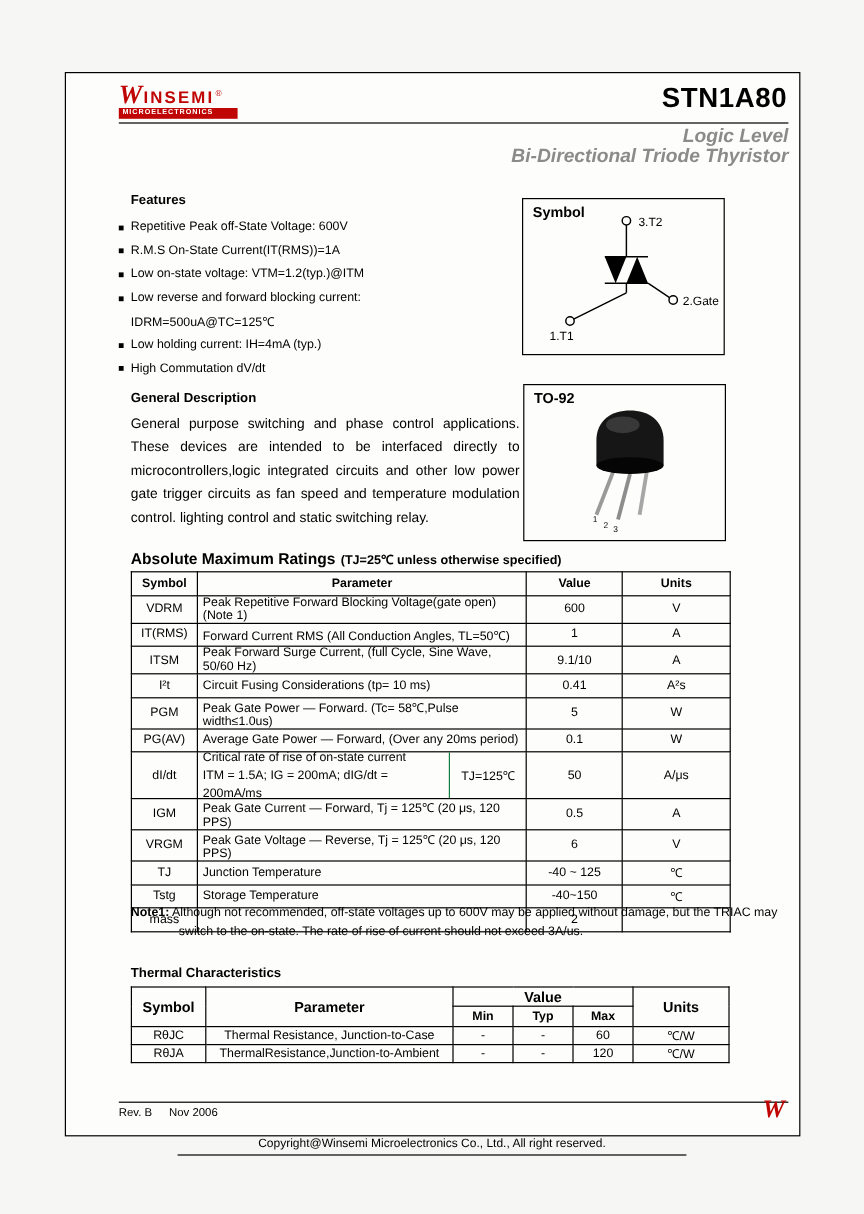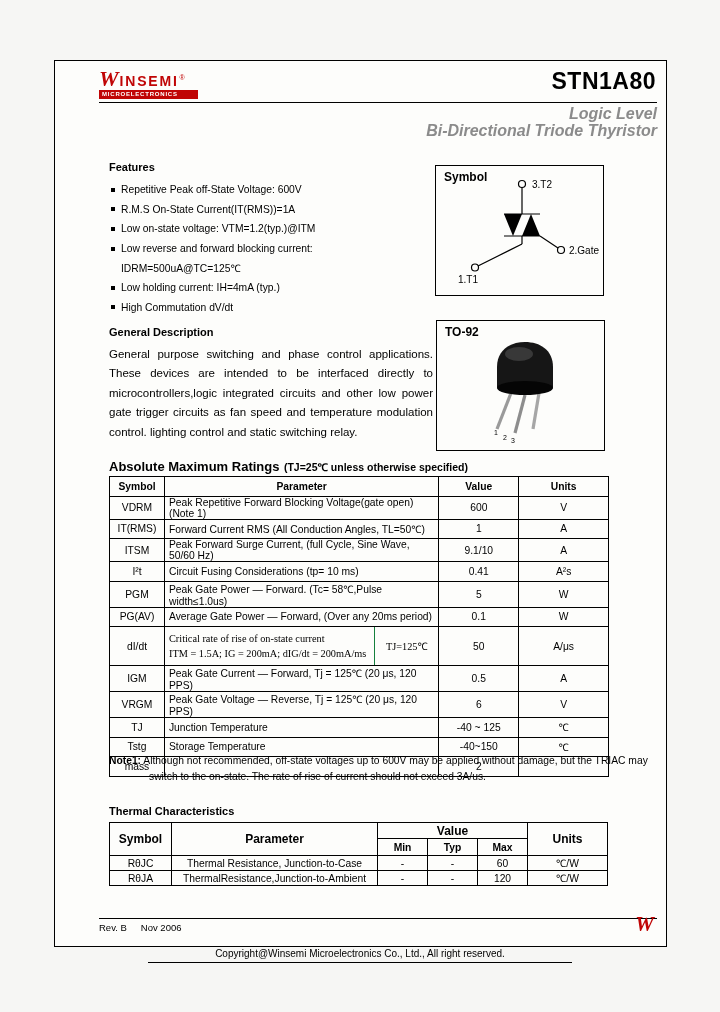--- a/index.html
+++ b/index.html
@@ -32,21 +32,21 @@
   .partno { position:absolute; right:10px; top:7px; font-size:23px; font-weight:bold; letter-spacing:0.5px; }
   .header-rule { position:absolute; left:44px; right:9px; top:41px; border-top:1.6px solid #000; }
   .subtitle1, .subtitle2 {
     position:absolute; right:9px; font-size:16px; font-weight:bold; font-style:italic; color:#8b8b8b;
   }
   .subtitle1 { top:44px; }
   .subtitle2 { top:61px; }
   
   .section-title { position:absolute; font-size:11px; font-weight:bold; }
   .features-title { left:54px; top:100px; }
-  .features-list { position:absolute; left:56px; top:119px;text-align:right; }
+  .features-list { position:absolute; left:44px; top:119px;text-align:right; }
   .feat-line { height:19.6px; font-size:10.3px; display:flex; align-items:center; white-space:pre; }
   .sq { width:4px; height:4px; background:#000; margin-right:6px; flex:0 0 auto; }
   .feat-indent { padding-left:10px; }
   
   .fig-box { position:absolute; width:169px; height:131px; border:1.5px solid #000; background:#fdfdfb; }
   .symbol-box { left:380px; top:104px; }
   .pkg-box { left:381px; top:259px; }
   .box-title { position:absolute; left:8px; top:4px; font-size:12px; font-weight:bold; }
   .fig-box svg { position:absolute; left:0; top:0; }
   .svg-label { font-size:10px; font-family:"Liberation Sans", sans-serif; fill:#000; }
@@ -63,21 +63,21 @@
   .amr-title .cond { font-size:10.5px; font-weight:bold; }
   table { border-collapse:collapse; }
   .amr-table { position:absolute; left:54px; top:415px; width:500px; font-size:10.3px; }
   .amr-table th, .amr-table td { border:1px solid #000; padding:0 4px; height:19.5px; }
   .amr-table th { font-weight:bold; text-align:center; }
   .c-sym { width:55px; text-align:center; }
   .c-par { width:275px; text-align:left; }
   .c-val { width:80px; text-align:center; }
   .c-uni { width:90px; text-align:center; }
   .didt-row td { height:38px; }
-  .didt-cell { padding:0 !important;font-family:Liberation Serif, serif; }
+  .didt-cell { padding:0 !important; }
   .didt-flex { display:flex; height:38px; align-items:stretch; }
   .didt-left { flex:1; padding:2px 4px; display:flex; flex-direction:column; justify-content:center; }
   .didt-left div { line-height:15px; }
   .didt-cond { width:64px; border-left:1px solid #15803d; display:flex; align-items:center; justify-content:center; }
   
   .note { position:absolute; left:54px; top:692px; font-size:10.3px; line-height:15.5px; }
   .note-label { font-weight:bold; }
   .note-line2 { padding-left:40px; }
   
   .th-title { left:54px; top:744px; }

